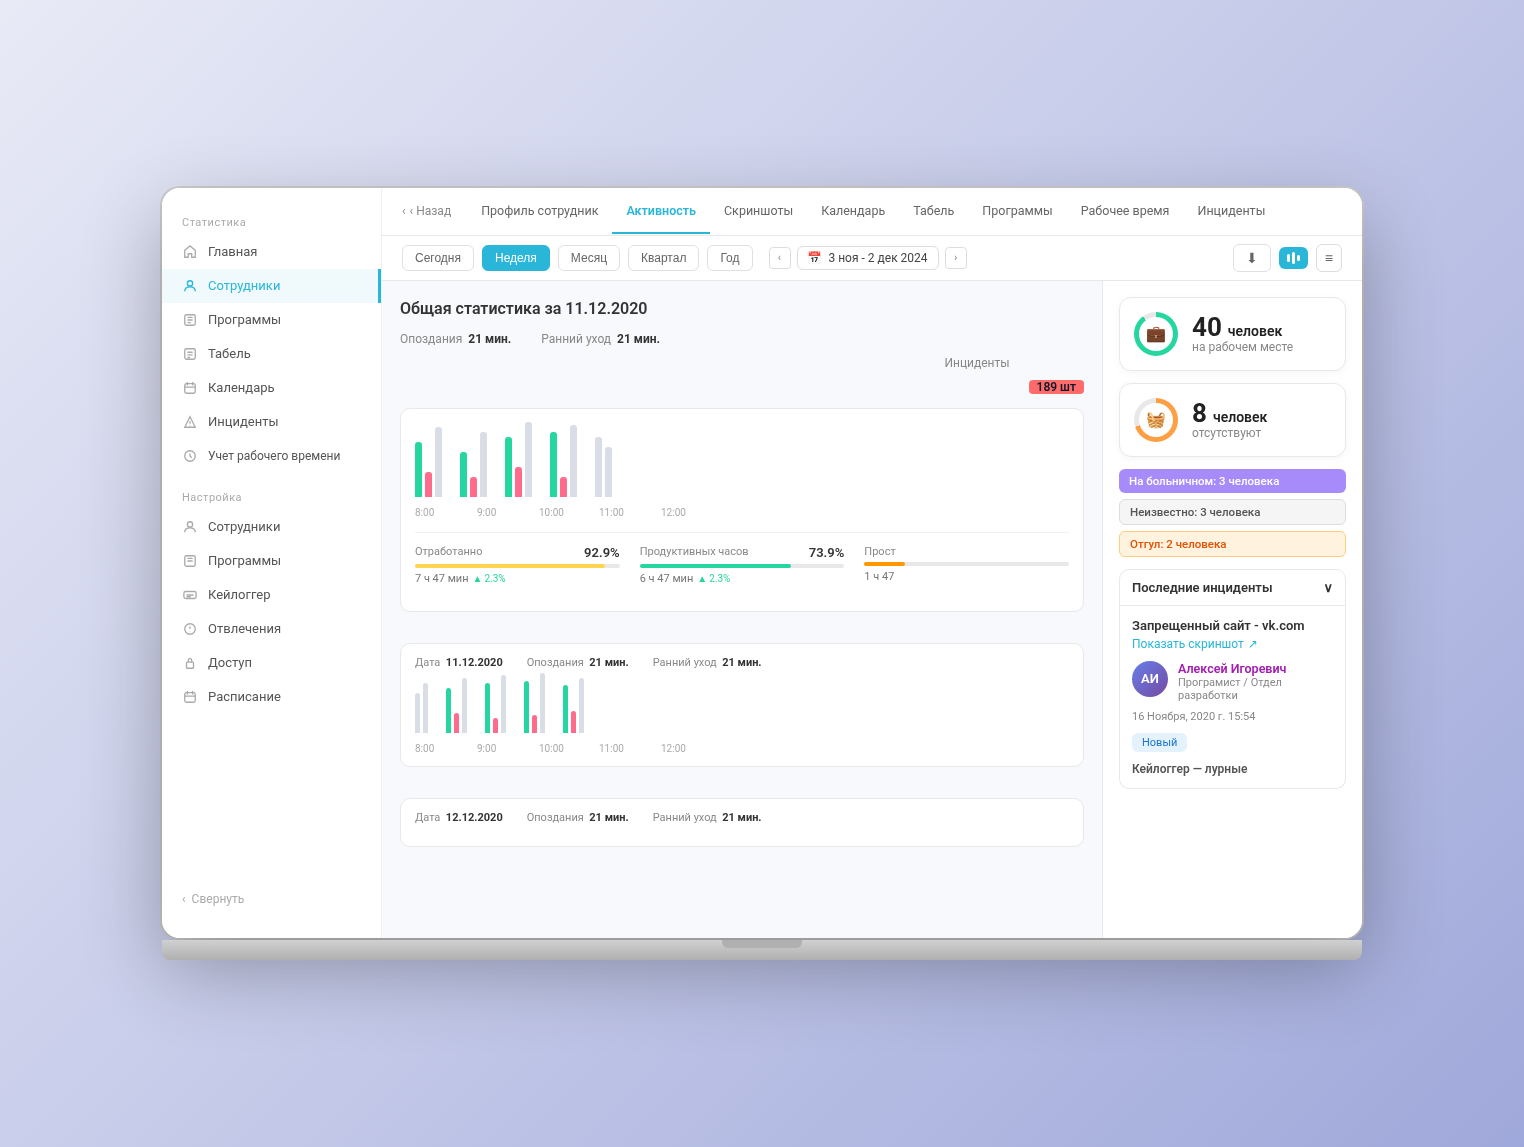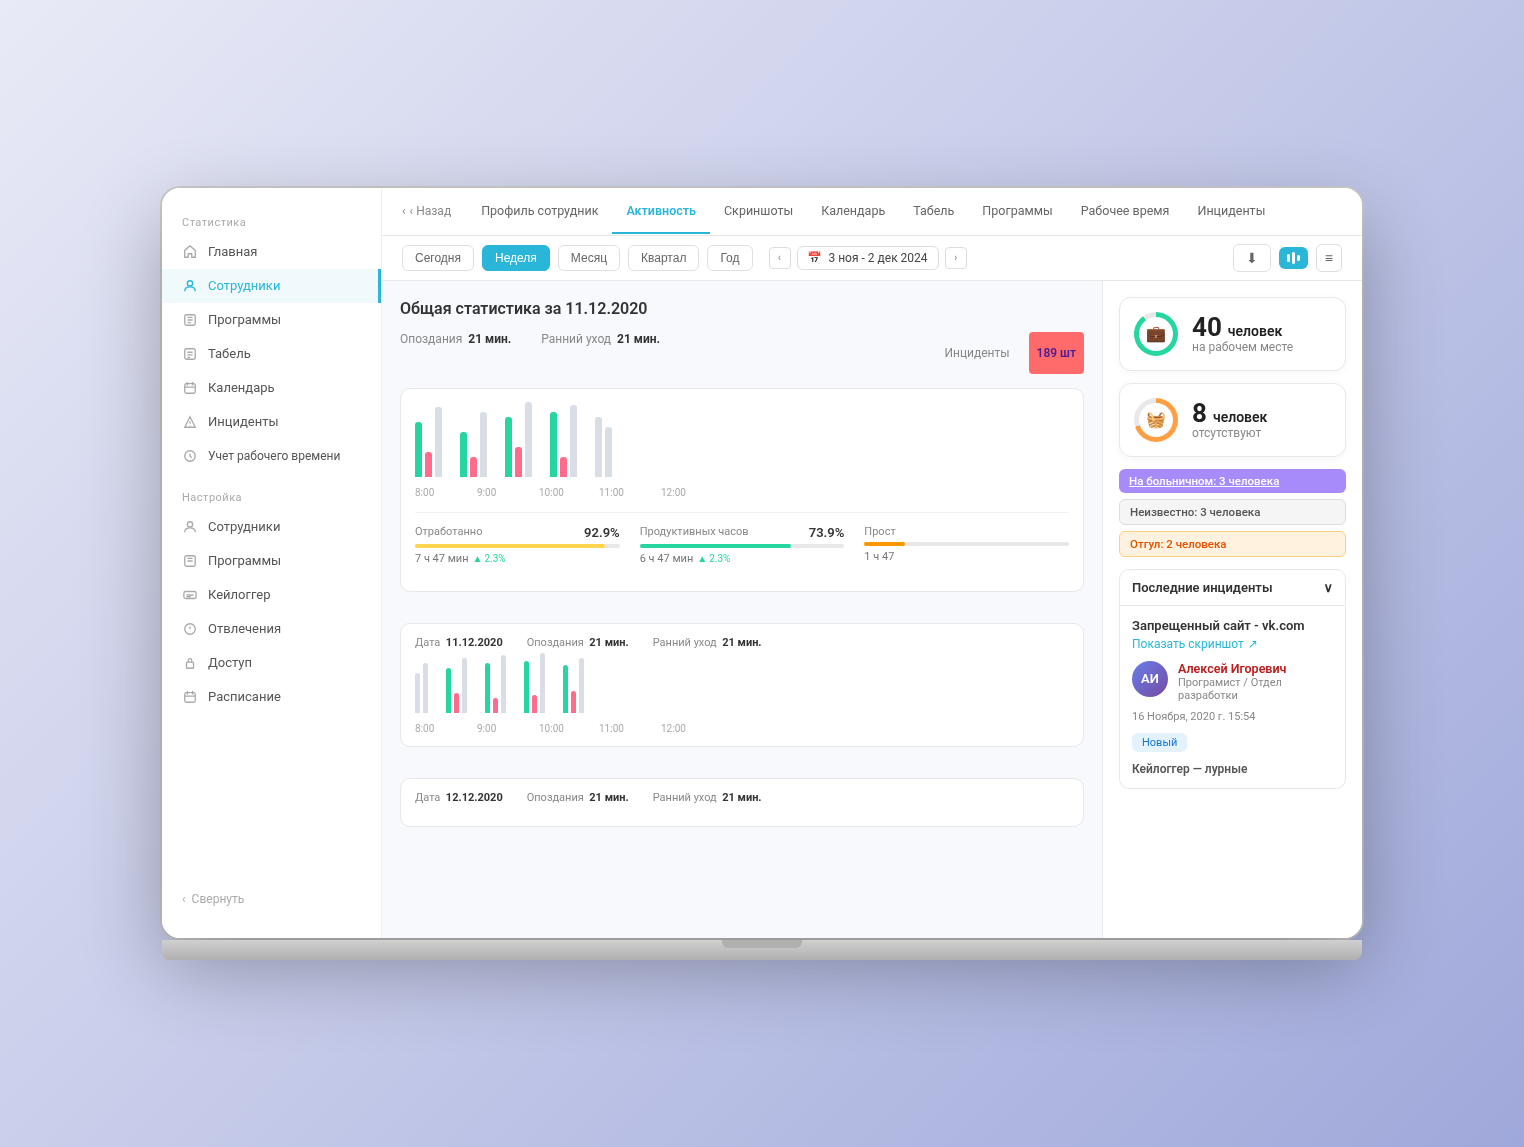--- a/index.html
+++ b/index.html
@@ -227,25 +227,26 @@
     }
     .stats-summary strong { color: #333; }
     .stats-summary .incident-badge {
       margin-left: auto;
       display: flex;
       align-items: center;
       gap: 8px;
     }
     .incident-count {
       background: #ff6b6b;
-      color: #4c1d95;
+      color: #0f172a;
       border-radius: 4px;
-      padding: 14px 8px;
+      padding: 0 8px;
       font-size: 12px;
       font-weight: 600;
+      margin-top: 48px;
     }
     
     .chart-container {
       background: #fff;
       border: 1px solid #e8e8e8;
       border-radius: 10px;
       padding: 14px;
       margin-bottom: 14px;
     }
     .chart-bars {
@@ -397,21 +398,21 @@
     .presence-label {
       font-size: 12px;
       color: #888;
     }
     .status-tag {
       border-radius: 6px;
       padding: 5px 10px;
       font-size: 11.5px;
       font-weight: 500;
     }
-    .status-tag.purple { background: #a78bfa; color: #fff; text-decoration: underline; }
+    .status-tag.purple { background: #a78bfa; color: #fff; }
     .status-tag.gray-border { background: #f5f5f5; color: #555; border: 1px solid #ddd; }
     .status-tag.orange { background: #fff3e0; color: #e65100; border: 1px solid #ffcc80; }
     
     .incidents-header {
       display: flex;
       align-items: center;
       justify-content: space-between;
       padding: 10px 12px;
       background: #fff;
       border: 1px solid #e8e8e8;
@@ -470,21 +471,21 @@
       display: flex;
       align-items: center;
       justify-content: center;
       font-size: 13px;
       color: #fff;
       font-weight: 600;
     }
     .user-info .name {
       font-size: 12.5px;
       font-weight: 600;
-      color: #b91c1c;
+      color: #a21caf;
     }
     .user-info .role {
       font-size: 11px;
       color: #888;
     }
     .incident-time {
       font-size: 11px;
       color: #888;
       margin-bottom: 8px;
     }

